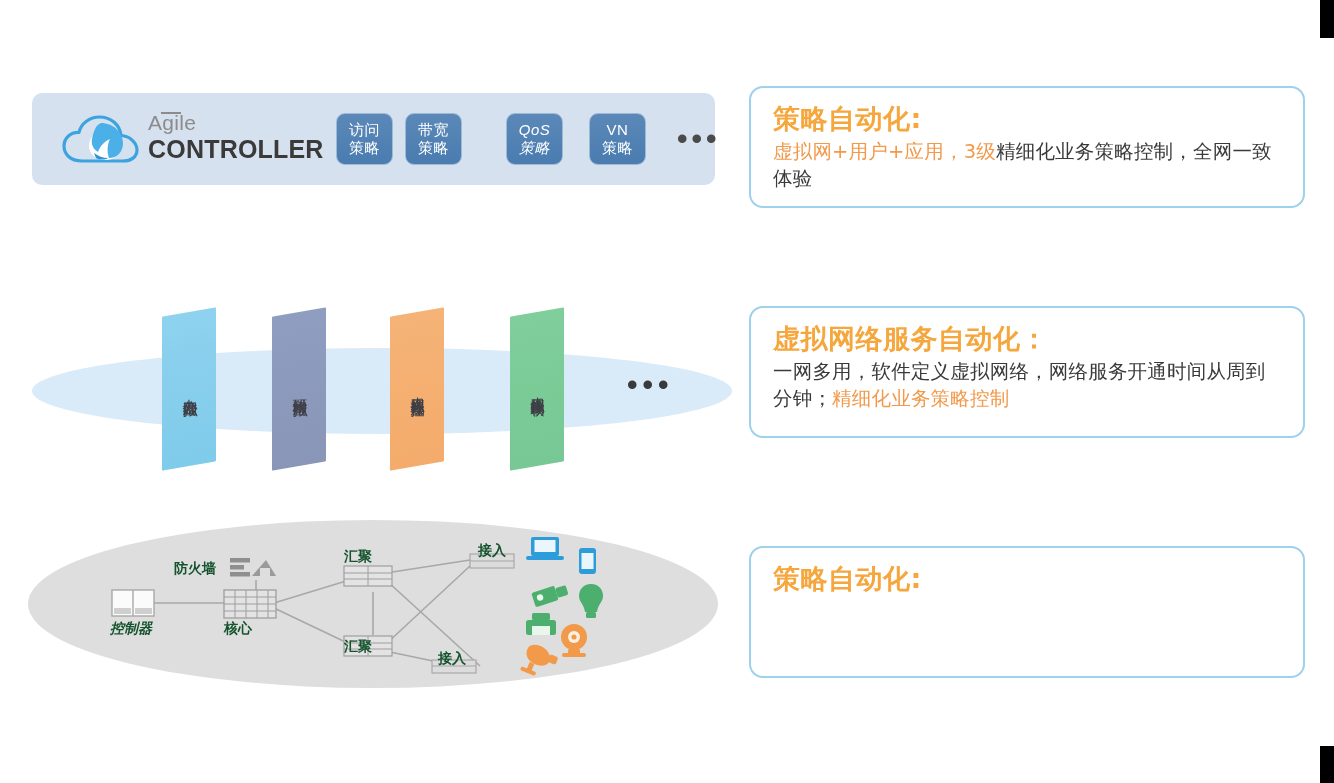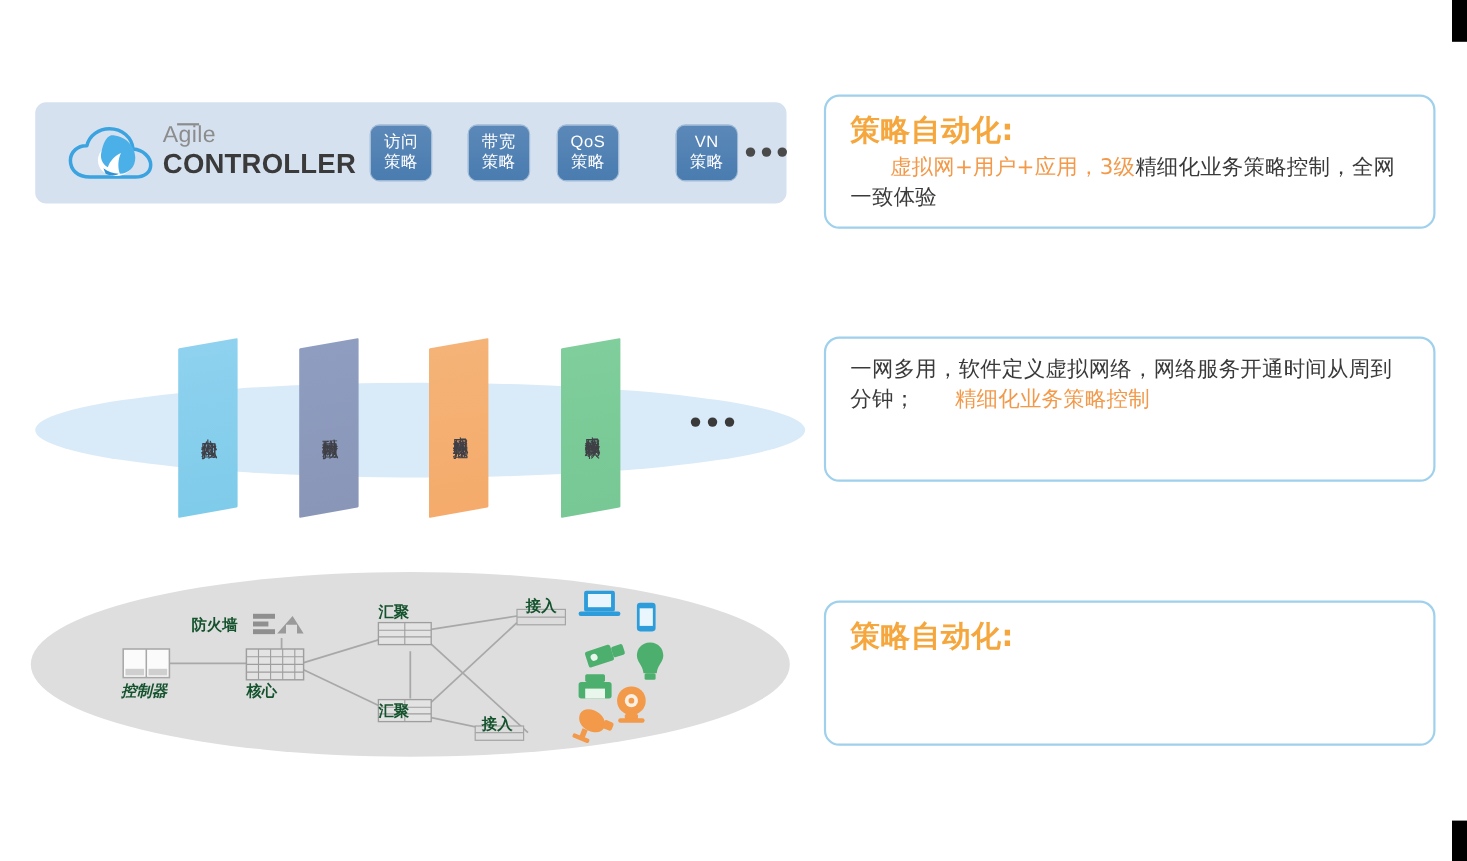--- a/index.html
+++ b/index.html
@@ -42,23 +42,23 @@
   .policy-btn {
     position: absolute; top: 20px; width: 57px; height: 52px;
     background: linear-gradient(180deg,#5b88b8 0%, #4a7cb0 100%);
     border: 1px solid #9db9d4; border-radius: 9px;
     color: #ffffff; font-size: 15px; line-height: 18px;
     display: flex; flex-direction: column; align-items: center; justify-content: center;
     letter-spacing: .5px;
   }
   .policy-btn span { display:block; }
   #policy-0 { left: 304px; }
-  #policy-1 { left: 393px; }
-  #policy-2 { left: 474px; }
-  #policy-3 { left: 582px; align-items: center; }
+  #policy-1 { left: 373px; }
+  #policy-2 { left: 474px; font-style: italic; }
+  #policy-3 { left: 557px; align-items: center; }
   #controller-ellipsis {
     position:absolute; left: 645px; top: 37px;
     color:#4a4a4a; font-size: 30px; line-height: 18px; letter-spacing: 4px; font-weight:700;
   }
 
   
   #vn-stage { position: absolute; left: 32px; top: 290px; width: 700px; height: 200px; }
   #vn-band {
     position: absolute; left: 0px; top: 58px; width: 700px; height: 86px;
     background: #d9eaf8; border-radius: 50%;
@@ -117,21 +117,21 @@
   #feature-2 { top: 546px; height: 132px; }
   .feature-title {
     font-size: 27px; font-weight: 700; color: #f5a63c; line-height: 34px;
     letter-spacing: .5px; margin-bottom: 2px;
     font-family: "DejaVu Sans", "Liberation Sans", sans-serif;
   }
   .feature-body {
     font-size: 19.5px; color: #3a3a3a; line-height: 27px; letter-spacing: .2px;
     font-family: "DejaVu Sans", "Liberation Sans", sans-serif;
   }
-  .hl { color: #f2994a; margin-left: 36px; }
+  .hl { color: #f2994a; }
 </style>
 </head>
 <body>
 
 <div id="root">
 
   <div class="edge-strip" id="strip-top"></div>
   <div class="edge-strip" id="strip-bottom"></div>
 
   <div id="controller-bar">
@@ -327,20 +327,21 @@
     <div class="topo-label" id="lbl-acc-1">接入</div>
     <div class="topo-label" id="lbl-acc-2">接入</div>
   </div>
 
   <div class="feature-panel" id="feature-0">
     <div class="feature-title">策略自动化:</div>
     <div class="feature-body"><span class="hl">虚拟网+用户+应用，3级</span><span>精细化业务策略控制，全网一致体验</span></div>
   </div>
 
   <div class="feature-panel" id="feature-1">
+    <div class="feature-title">虚拟网络服务自动化：</div>
     <div class="feature-body"><span>一网多用，软件定义虚拟网络，网络服务开通时间从周到分钟；</span><span class="hl">精细化业务策略控制</span></div>
   </div>
 
   <div class="feature-panel" id="feature-2">
     <div class="feature-title">策略自动化:</div>
   </div>
 
 </div>
 
 </body></html>

